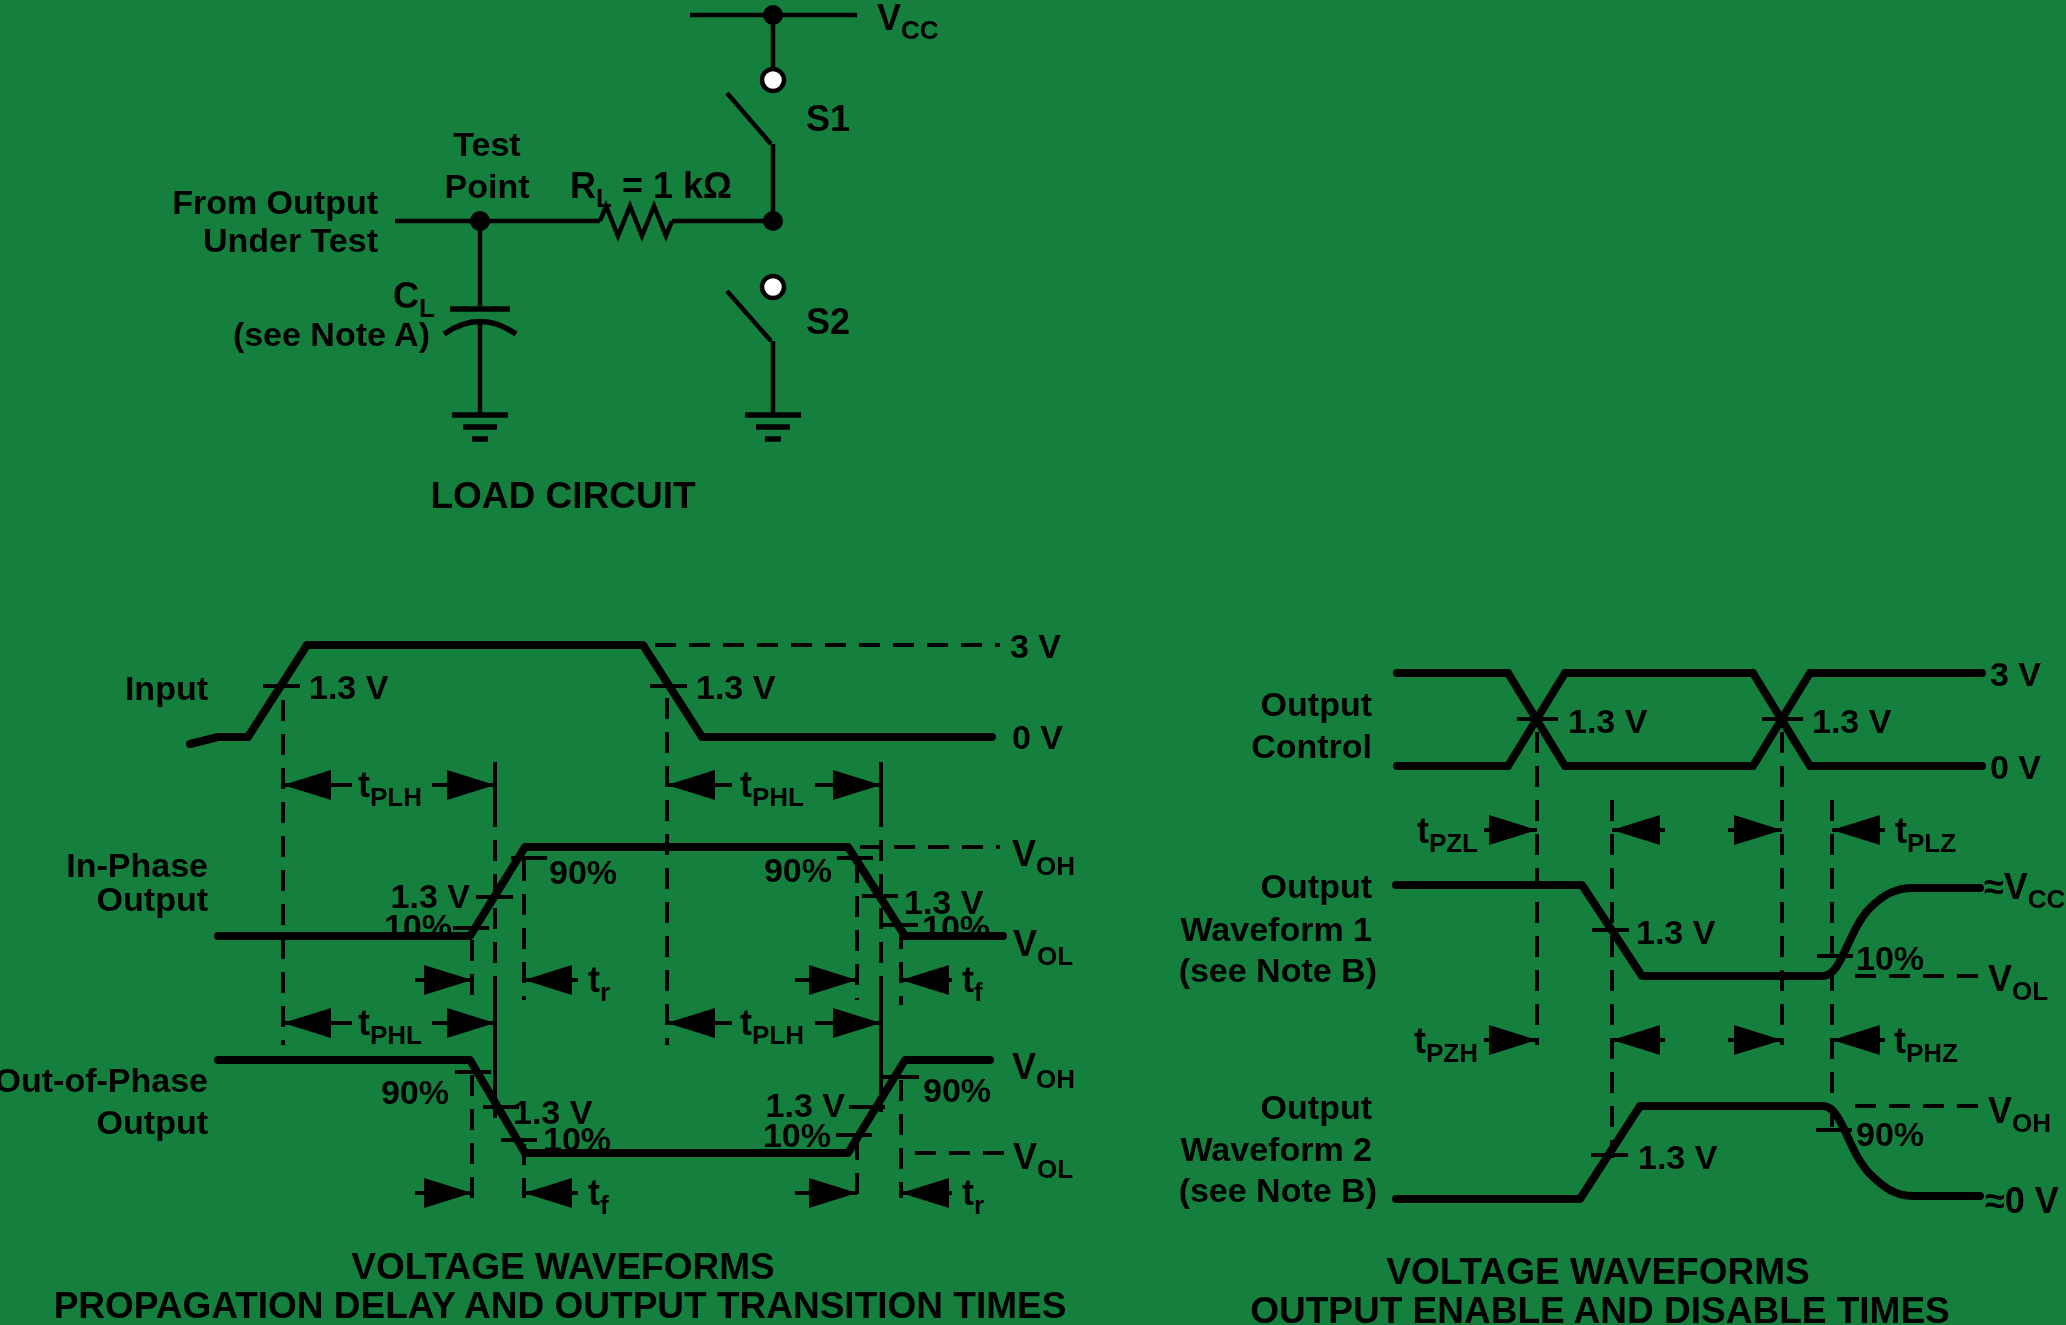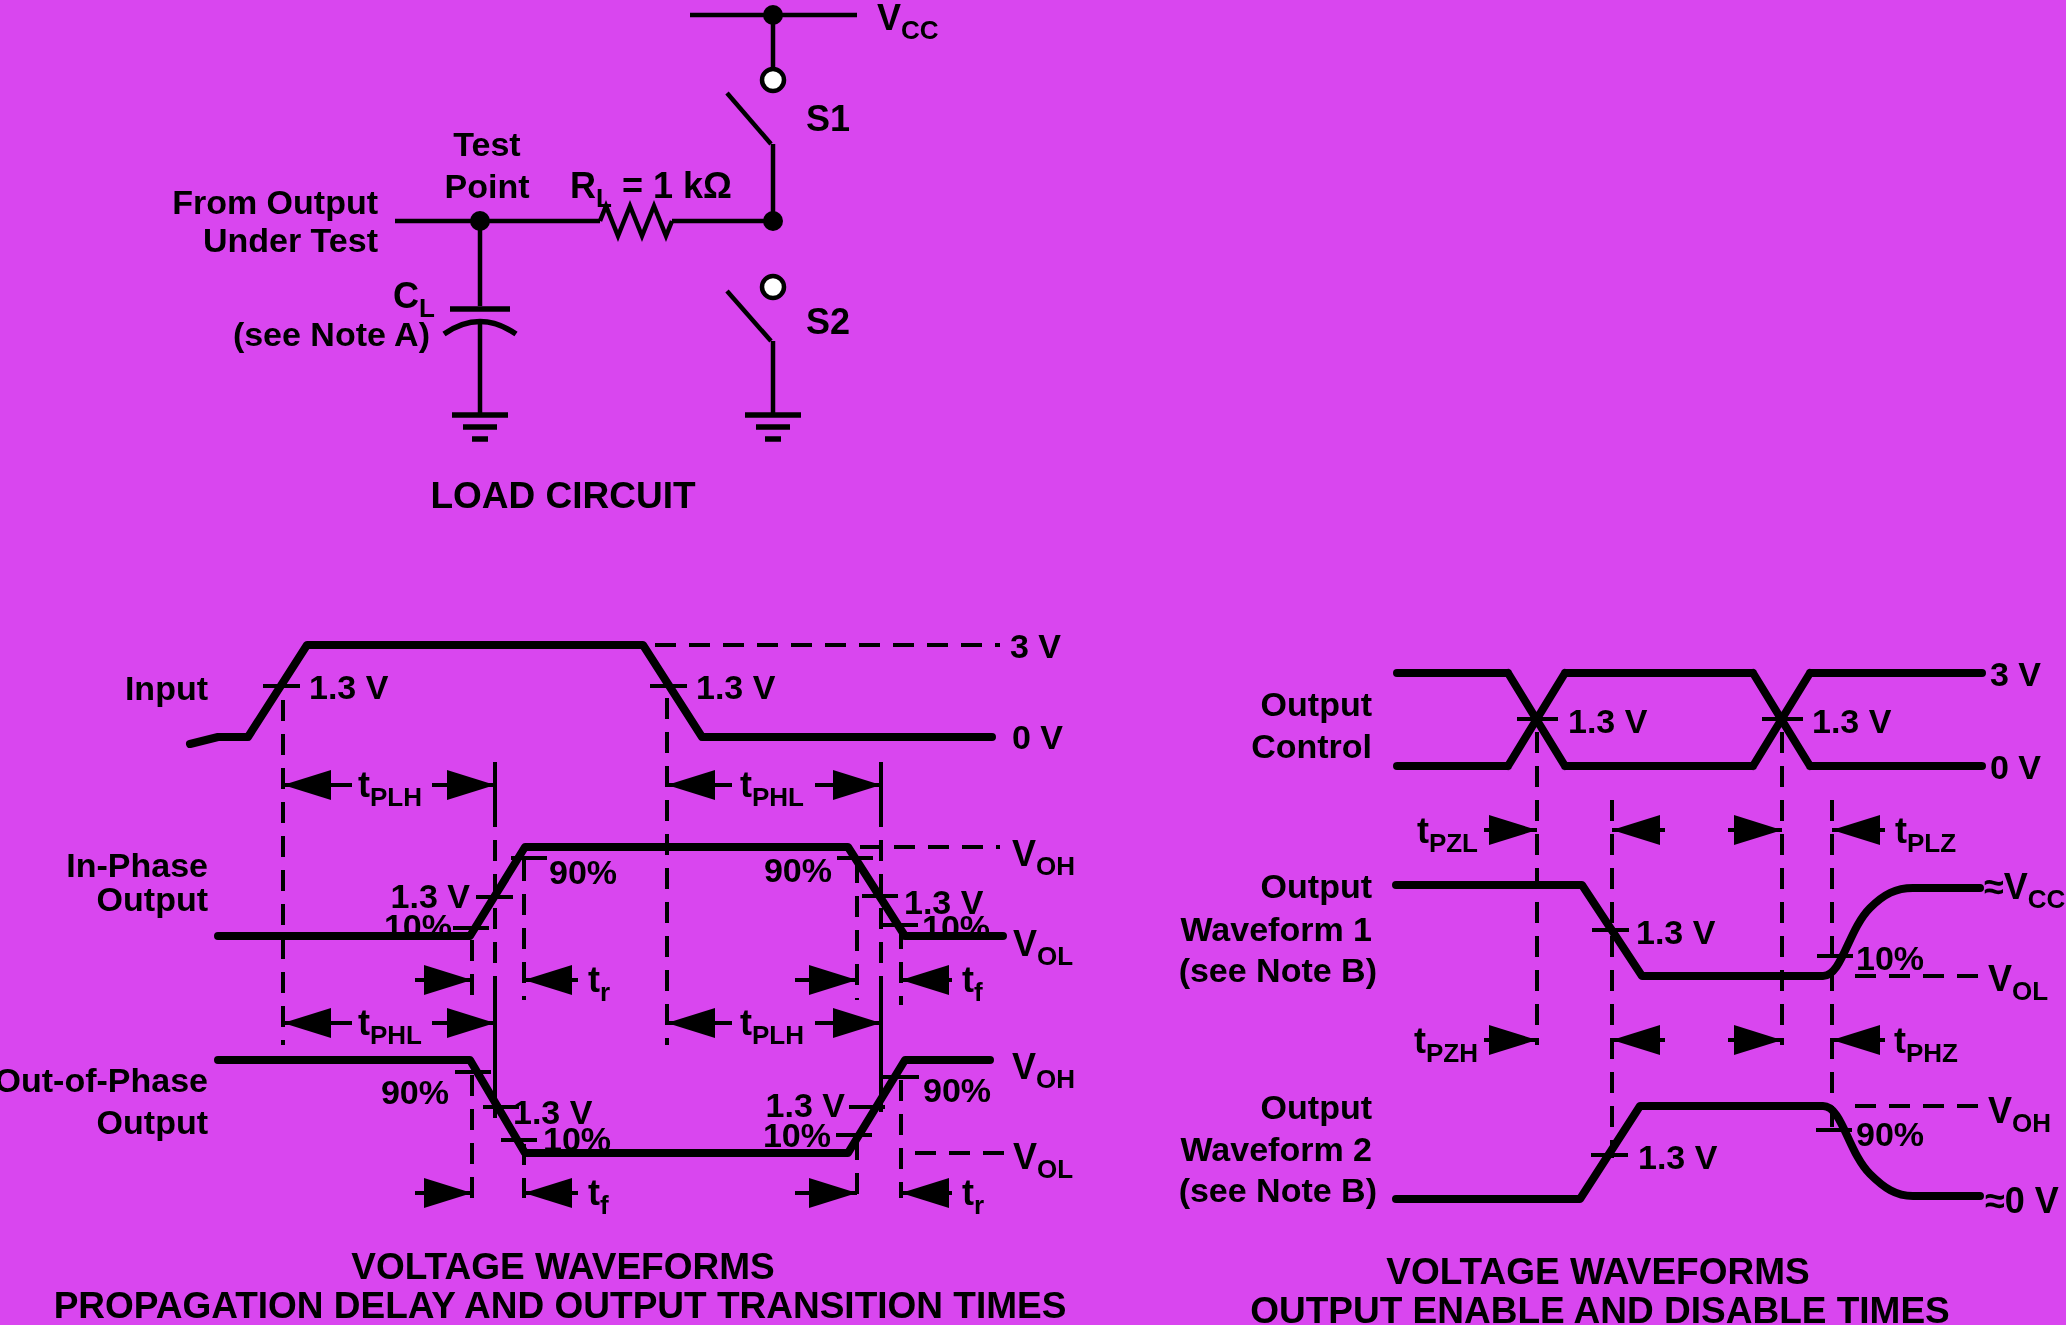--- a/index.html
+++ b/index.html
@@ -1,16 +1,16 @@
 <!DOCTYPE html>
 <html><head>
 <meta charset="utf-8">
 <style>
   html,body{margin:0;padding:0;background:#ffffff;}
-  .stage{position:relative;width:2066px;height:1325px;background:#d946ef;font-family:"Liberation Sans",sans-serif;}
+  .stage{position:relative;width:2066px;height:1325px;background:#15803d;font-family:"Liberation Sans",sans-serif;}
   svg text{font-family:"Liberation Sans",sans-serif;font-weight:bold;fill:#000;}
   .t34{font-size:34px;}
   .t36{font-size:36px;}
   .t37{font-size:37px;}
   .sub{font-size:26px;}
   .wf{stroke:#000;stroke-width:8;fill:none;stroke-linejoin:round;stroke-linecap:round;}
   .thin{stroke:#000;stroke-width:4.5;fill:none;}
   .tick{stroke:#000;stroke-width:4;fill:none;}
   .dash{stroke:#000;stroke-width:4;fill:none;stroke-dasharray:21 13;}
   .dimline{stroke:#000;stroke-width:4;fill:none;}

